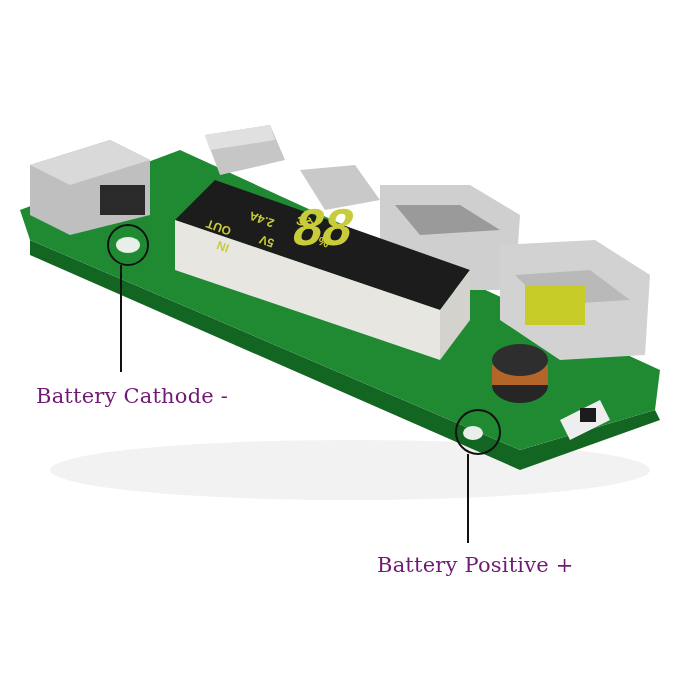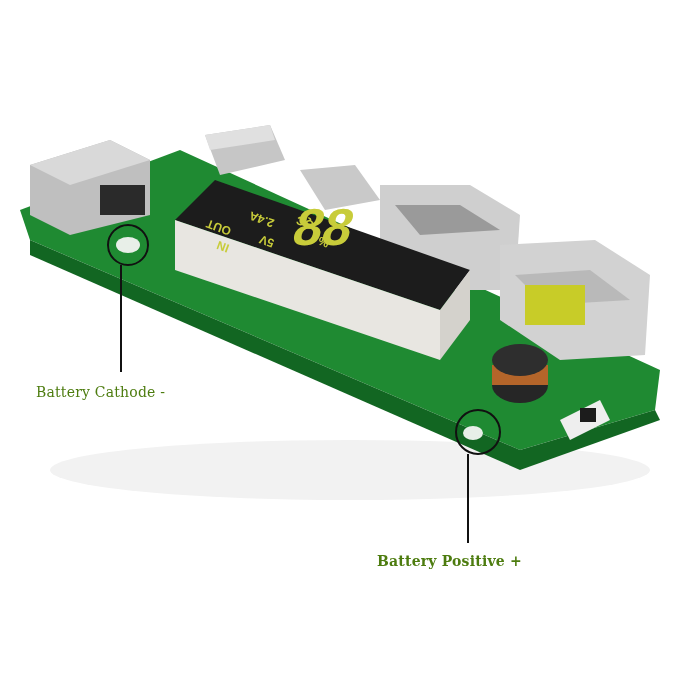--- a/index.html
+++ b/index.html
@@ -1,18 +1,18 @@
 <!DOCTYPE html>
 <html><head>
 <meta charset="utf-8">
 <style>
   html,body{margin:0;padding:0;background:#ffffff;}
   #stage{position:relative;width:700px;height:700px;overflow:hidden;background:#ffffff;font-family:"DejaVu Serif","Liberation Serif",serif;}
   svg{position:absolute;left:0;top:0;}
-  .label{position:absolute;font-size:14px;color:#4d7c0f;white-space:nowrap;letter-spacing:0.2px;}
+  .label{position:absolute;font-size:21px;color:#701a75;white-space:nowrap;letter-spacing:0.2px;}
   .lcd-text{font-family:"Liberation Sans",sans-serif;font-weight:bold;fill:#c8cc3a;}
 </style>
 </head>
 <body>
 
 <div id="stage">
   <svg width="700" height="700" viewBox="0 0 700 700">
 
     <ellipse cx="350" cy="470" rx="300" ry="30" fill="#f2f2f2"></ellipse>
 
@@ -78,14 +78,14 @@
     <g>
       <ellipse cx="473" cy="433" rx="10" ry="7" fill="#e8efe8"></ellipse>
       <circle cx="478" cy="432" r="22" fill="none" stroke="#111" stroke-width="2"></circle>
     </g>
 
     <line x1="121" y1="265" x2="121" y2="372" stroke="#111" stroke-width="2"></line>
     <line x1="468" y1="454" x2="468" y2="543" stroke="#111" stroke-width="2"></line>
   </svg>
 
   <div class="label" style="left:36px;top:384px;">Battery Cathode -</div>
-  <div class="label" style="left:377px;top:553px;font-weight:bold;">Battery Positive +</div>
+  <div class="label" style="left:377px;top:553px;">Battery Positive +</div>
 </div>
 
 </body></html>

